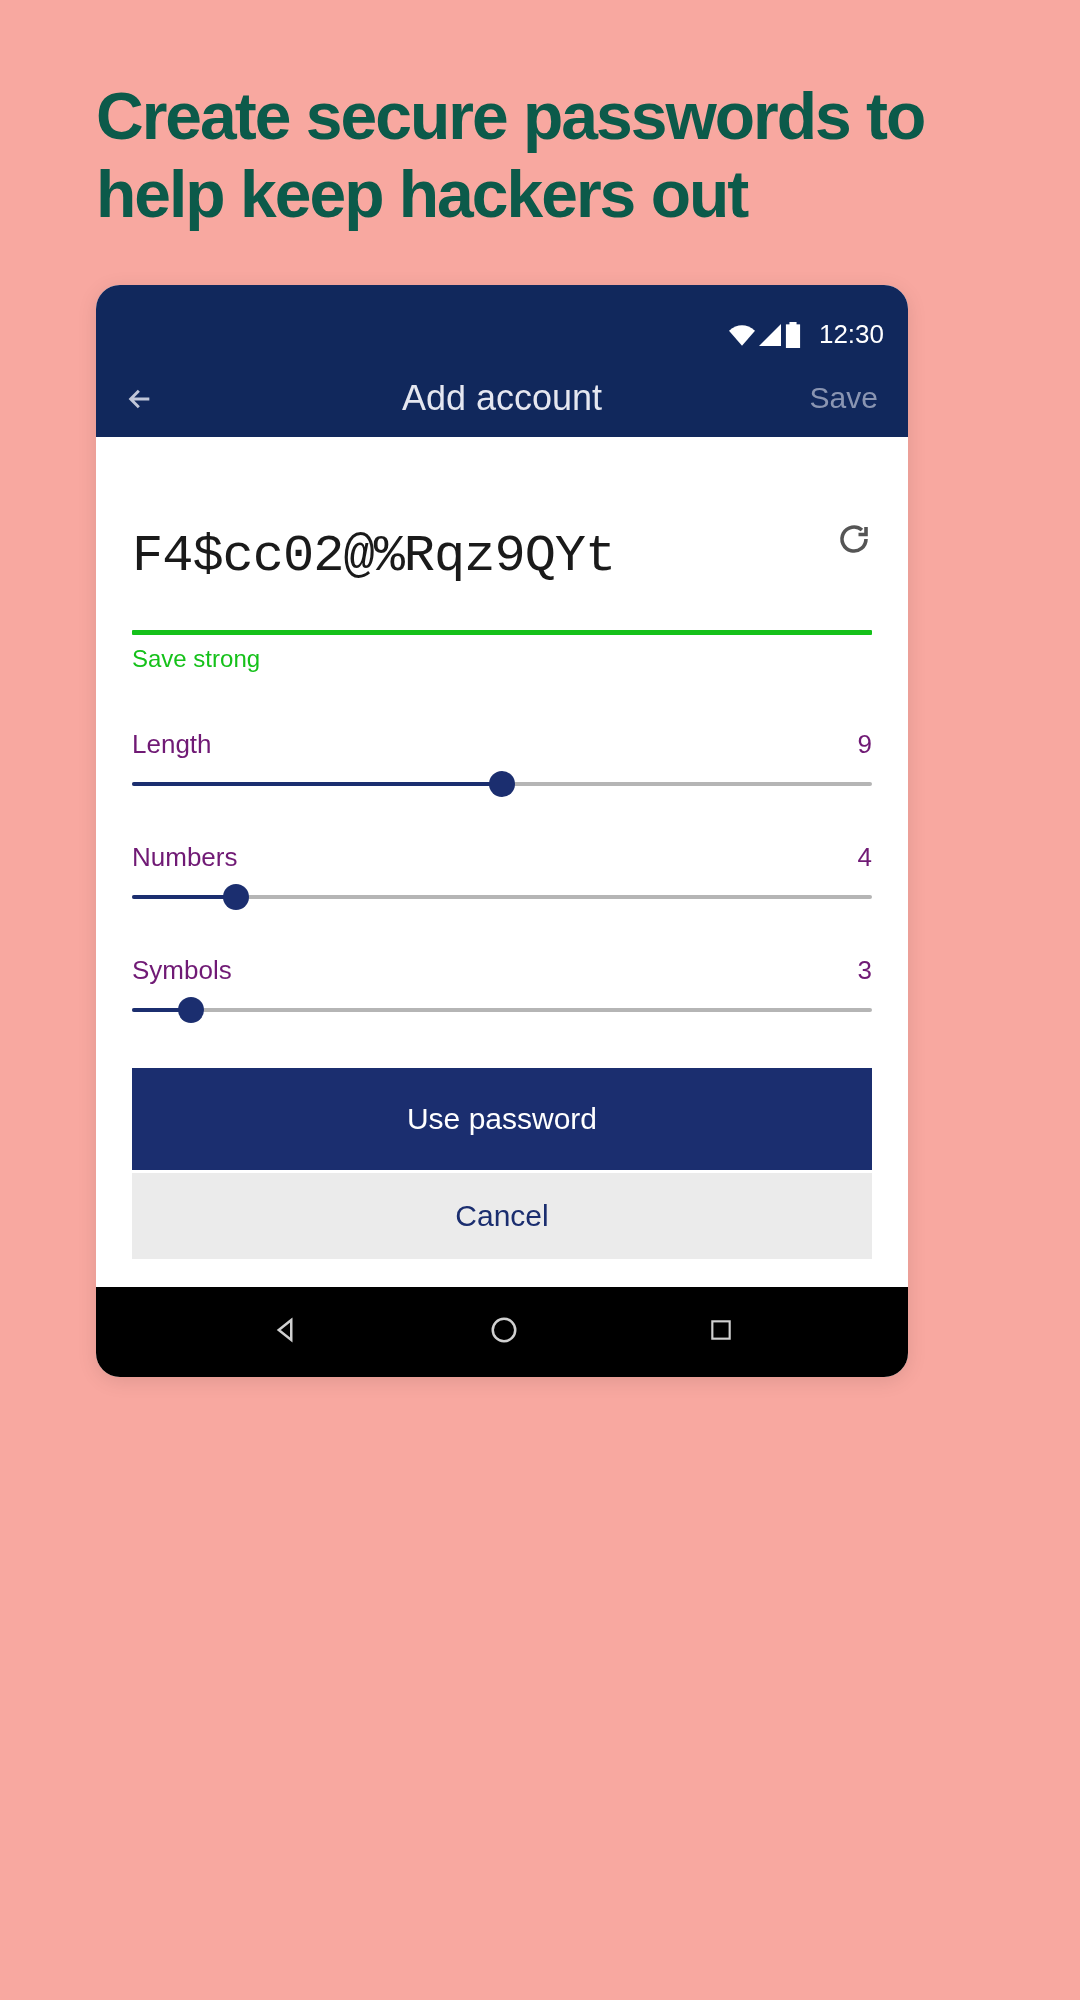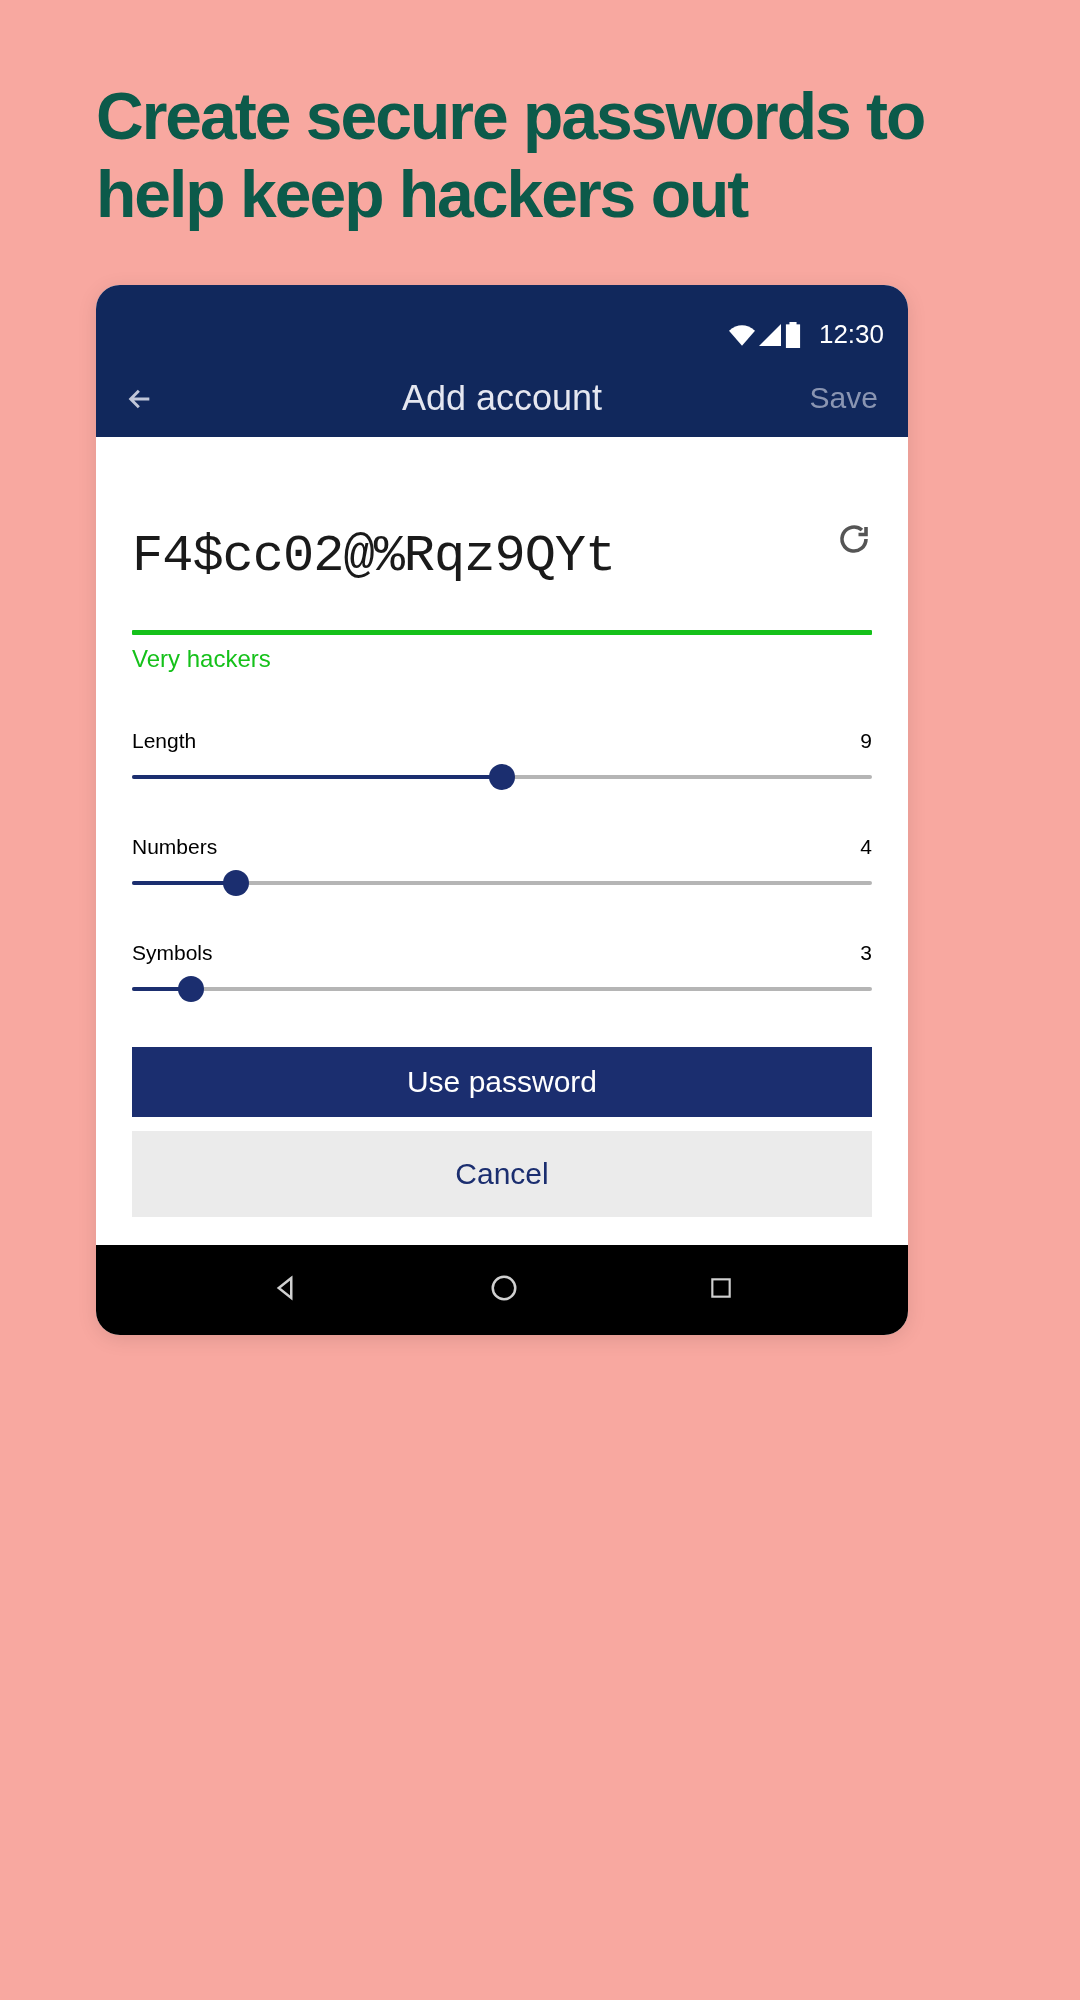--- a/index.html
+++ b/index.html
@@ -112,22 +112,22 @@
     }
     .slider-group {
       margin-top: 56px;
     }
     .slider-item {
       margin-bottom: 56px;
     }
     .slider-labels {
       display: flex;
       justify-content: space-between;
-      font-size: 21px;
-      color: #000000;
+      font-size: 26px;
+      color: #701a75;
       margin-bottom: 22px;
     }
     .slider-track {
       position: relative;
       height: 4px;
       background: #b5b5b5;
       border-radius: 2px;
     }
     .slider-fill {
       position: absolute;
@@ -147,23 +147,23 @@
       border-radius: 50%;
     }
     .buttons {
       margin-top: 52px;
     }
     .btn-primary {
       background: #1b2e6f;
       color: #fff;
       font-size: 30px;
       text-align: center;
-      padding: 18px 0;
-      cursor: pointer;
-      margin-bottom: 14px;
+      padding: 34px 0;
+      cursor: pointer;
+      margin-bottom: 3px;
     }
     .btn-secondary {
       background: #ebebeb;
       color: #1b2e6f;
       font-size: 30px;
       text-align: center;
       padding: 26px 16px;
       cursor: pointer;
       font-weight: 500;
     }
@@ -215,21 +215,21 @@
   <div class="sheet">
     <div class="password-row">
       <span class="password-text">F4$cc02@%Rqz9QYt</span>
       <span class="refresh-icon">
         <svg width="36" height="36" viewBox="0 0 24 24">
             <path fill="none" stroke="#555" stroke-width="2.4" d="M20 12 A8 8 0 1 1 17.3 6 M20 4 V9 H15"></path>
           </svg>
       </span>
     </div>
     <div class="strength-line"></div>
-    <div class="strength-label">Very hackers</div>
+    <div class="strength-label">Save strong</div>
 
     <div class="slider-group">
       <div class="slider-item">
         <div class="slider-labels">
           <span>Length</span>
           <span>9</span>
         </div>
         <div class="slider-track">
           <div class="slider-fill" style="width:50%"></div>
           <div class="slider-thumb" style="left:50%"></div>

